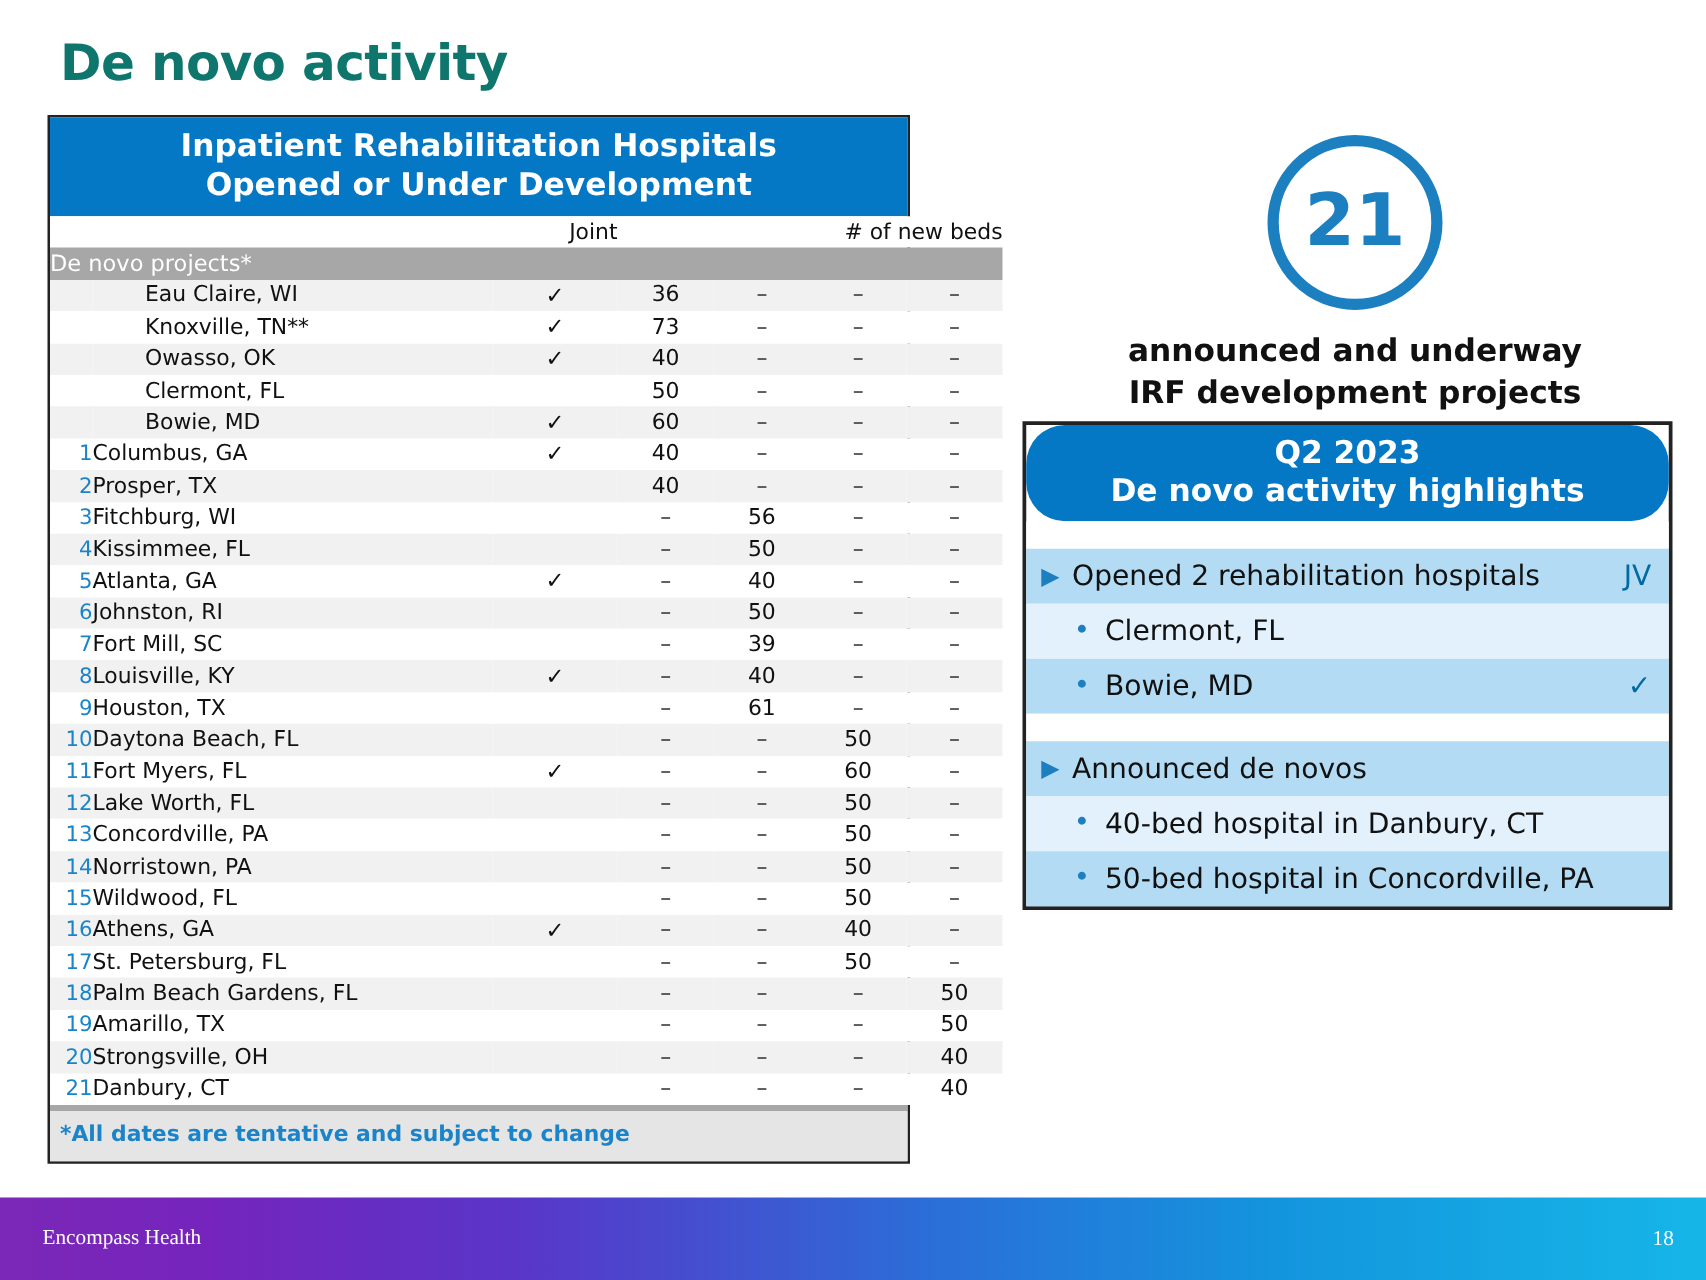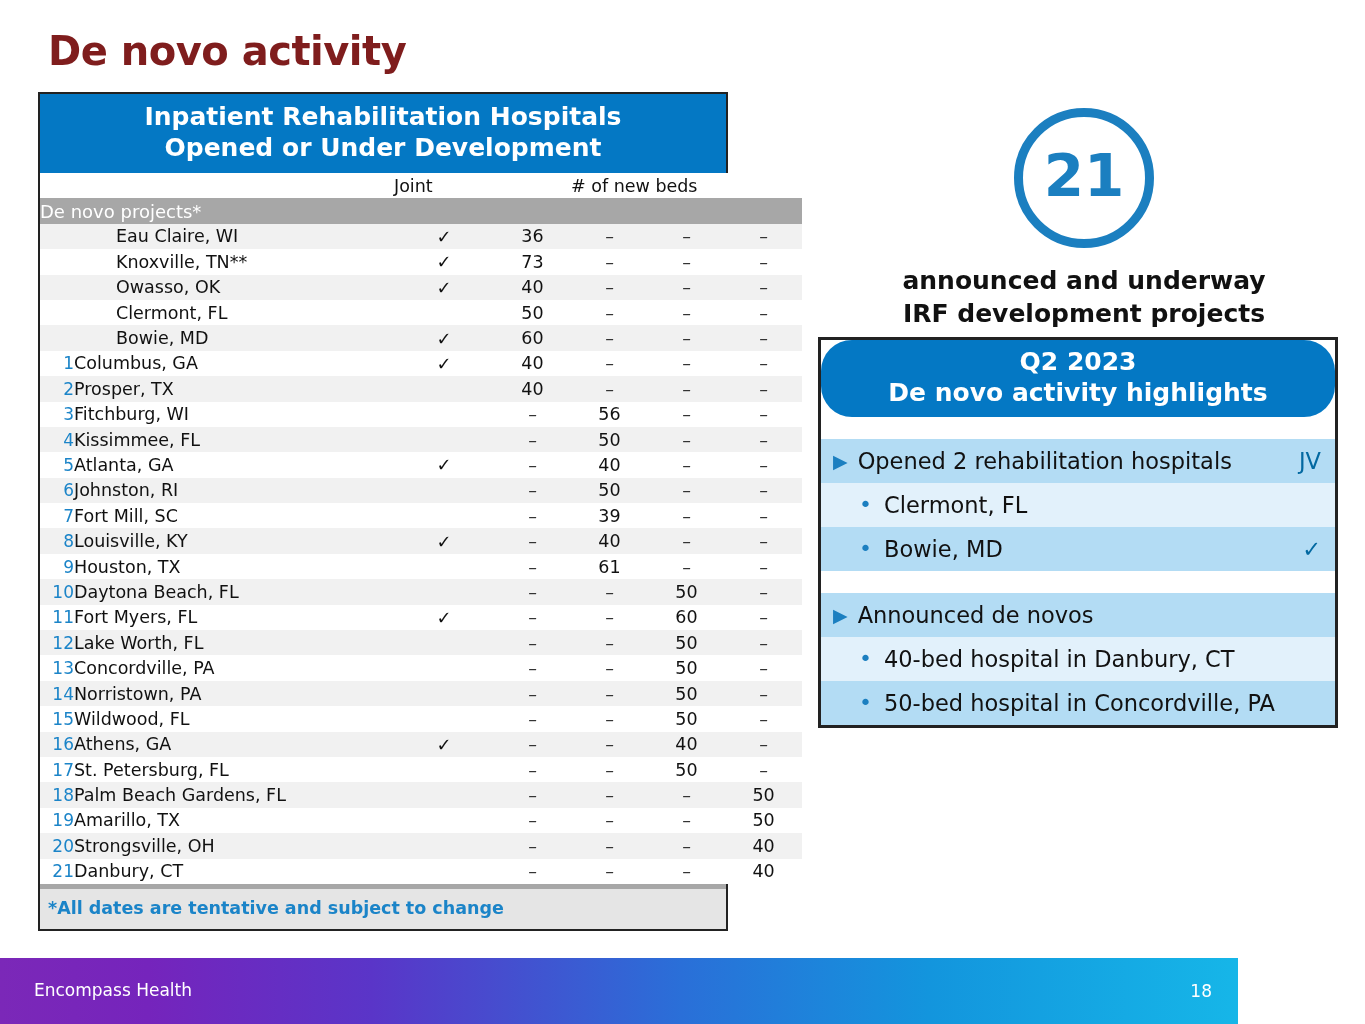--- a/index.html
+++ b/index.html
@@ -15,21 +15,21 @@
     position: relative;
   }
 
   
   #slide-title {
     position: absolute;
     left: 48px;
     top: 28px;
     font-size: 40px;
     font-weight: bold;
-    color: #7f1d1d;
+    color: #0f766e;
     letter-spacing: -0.5px;
     white-space: nowrap;
   }
 
   
   #table-card {
     position: absolute;
     left: 38px;
     top: 92px;
     width: 690px;
@@ -61,21 +61,21 @@
   table.main col.c-y     { width: 77px; }
 
   table.main td, table.main th {
     padding: 0;
     height: 25.4px;
     vertical-align: middle;
     font-weight: normal;
   }
   .hdr-row td {
     background: #ffffff;
-    text-align: left;
+    text-align: right;
     font-size: 17.5px;
     color: #111111;
     height: 28px;
   }
   .hdr-top td { height: 27px; }
   .sec-row td {
     background: #a7a7a7;
     color: #ffffff;
     font-weight: bold;
     font-size: 18px;
@@ -209,24 +209,25 @@
     font-size: 22.5px;
     color: #0369a1;
     padding-right: 4px;
   }
 
   
   #footer {
     position: absolute;
     left: 0;
     bottom: 0;
-    width: 1238px;
+    width: 1365px;
     height: 66px;
     background: linear-gradient(to right, #7b28b8 0%, #7524bc 12%, #5a35c8 30%, #2a6fd8 55%, #1395dd 75%, #16b6e8 100%);
     color: #ffffff;
+    font-family: Liberation Serif, serif;
   }
   #footer-brand {
     position: absolute;
     left: 34px;
     top: 22px;
     font-size: 17px;
     white-space: nowrap;
   }
   #footer-note {
     position: absolute;

